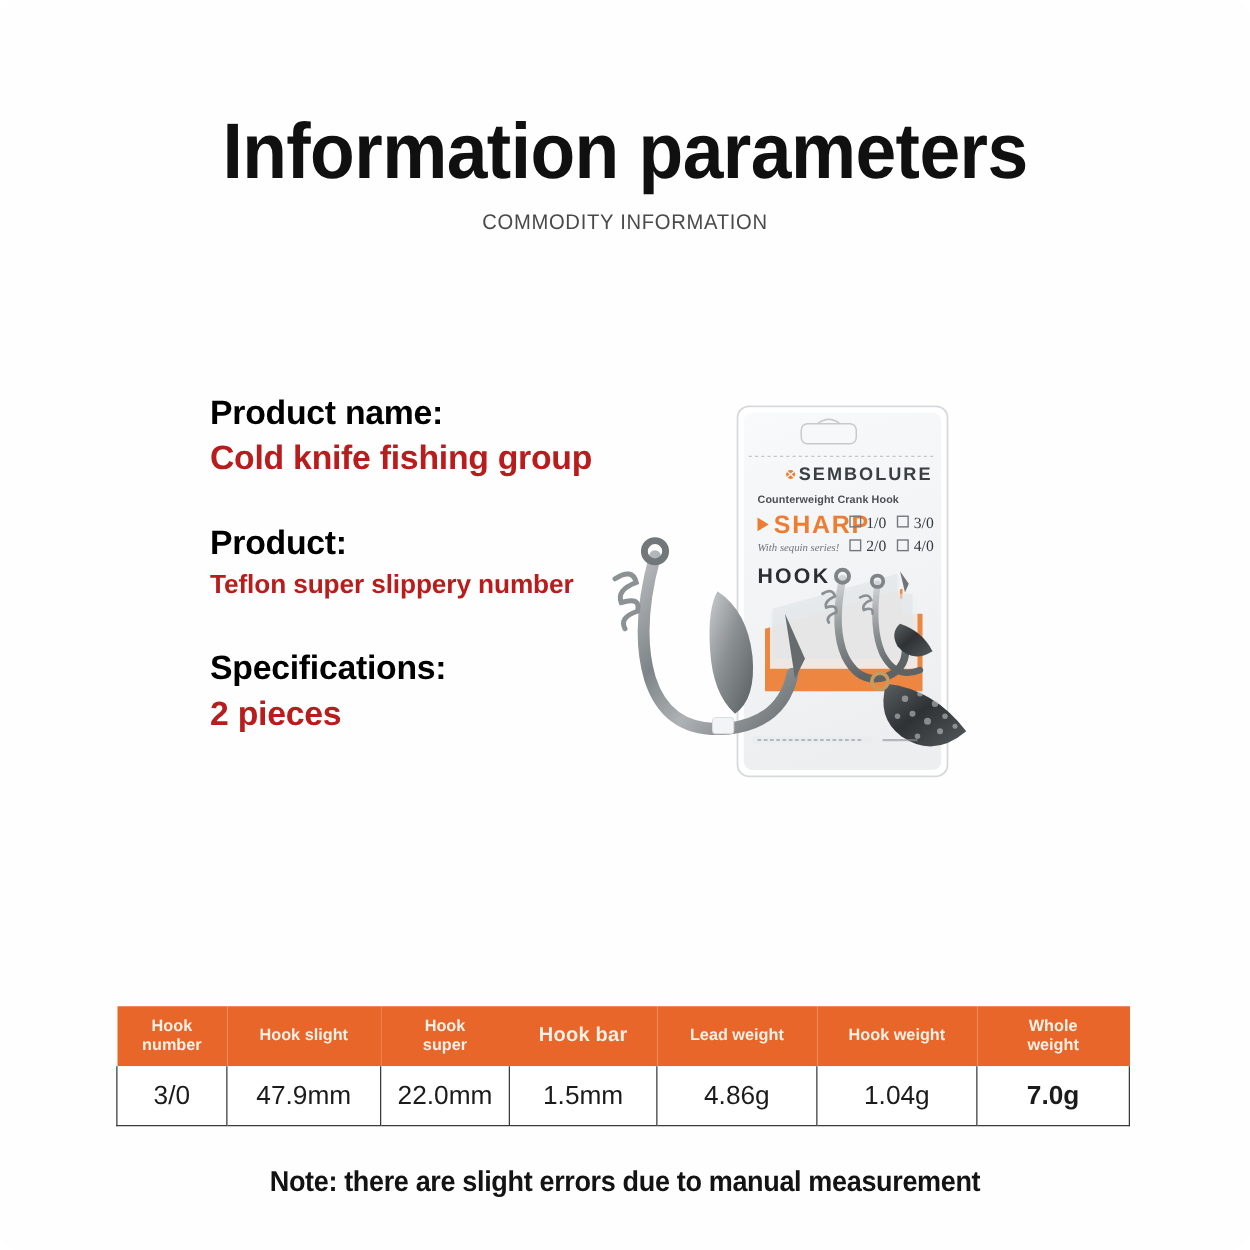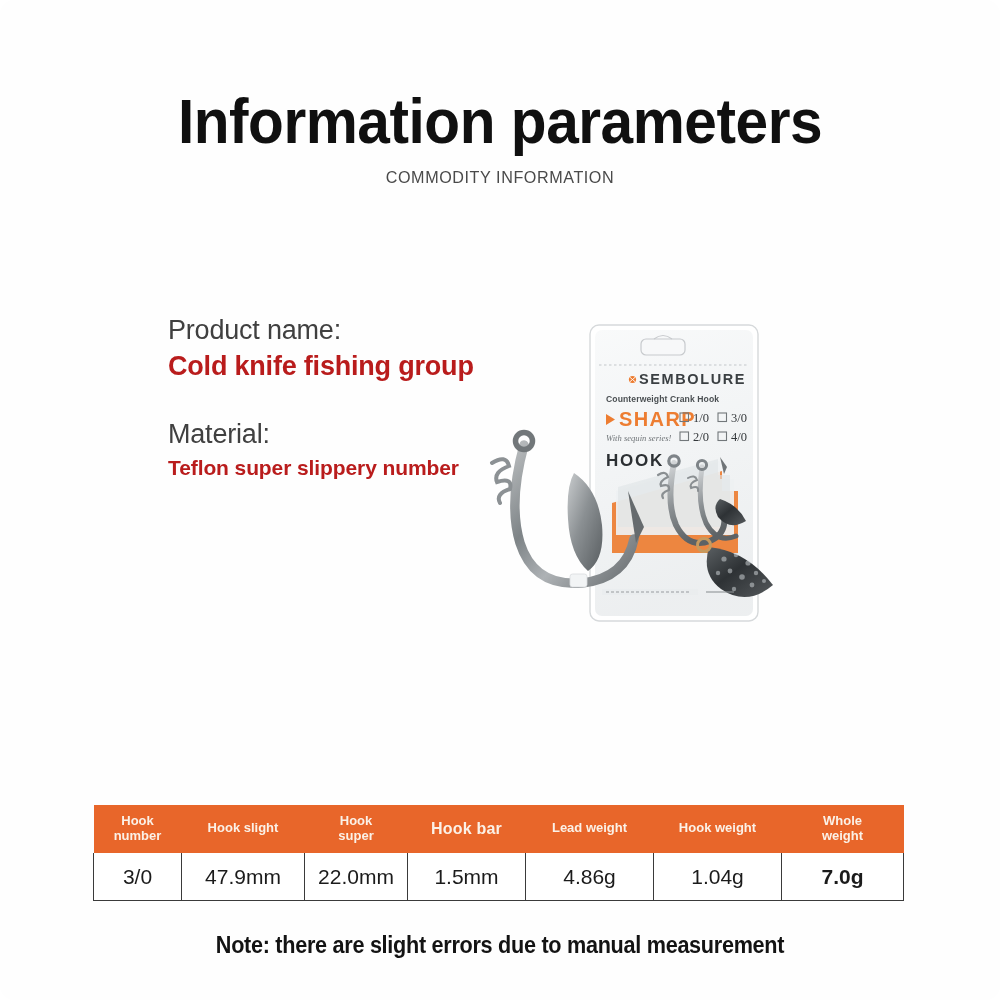--- a/index.html
+++ b/index.html
@@ -55,22 +55,22 @@
   
   .spec-list {
     position: absolute;
     left: 168px;
     top: 312px;
     width: 430px;
   }
   .spec-group { margin-bottom: 26px; }
   .spec-label {
     font-size: 27px;
-    font-weight: normal;
-    color: #404040;
+    font-weight: bold;
+    color: #000000;
     line-height: 1.35;
     letter-spacing: -0.2px;
   }
   .spec-value {
     font-size: 27px;
     font-weight: bold;
     color: #b91c1c;
     line-height: 1.4;
     letter-spacing: -0.2px;
   }
@@ -166,24 +166,28 @@
   </div>
 
   <div class="spec-list">
 
     <div class="spec-group g1">
       <div class="spec-label">Product name:</div>
       <div class="spec-value">Cold knife fishing group</div>
     </div>
 
     <div class="spec-group g2">
-      <div class="spec-label">Material:</div>
+      <div class="spec-label">Product:</div>
       <div class="spec-value small">Teflon super slippery number</div>
     </div>
 
+    <div class="spec-group">
+      <div class="spec-label">Specifications:</div>
+      <div class="spec-value">2 pieces</div>
+    </div>
 
   </div>
 
   <div class="product-photo">
     <svg width="370" height="330" viewBox="0 0 370 330" xmlns="http://www.w3.org/2000/svg">
       <defs>
         <linearGradient id="metal" x1="0" y1="0" x2="1" y2="1">
           <stop offset="0%" stop-color="#b9bcbe"></stop>
           <stop offset="35%" stop-color="#7e8487"></stop>
           <stop offset="60%" stop-color="#aeb2b5"></stop>

